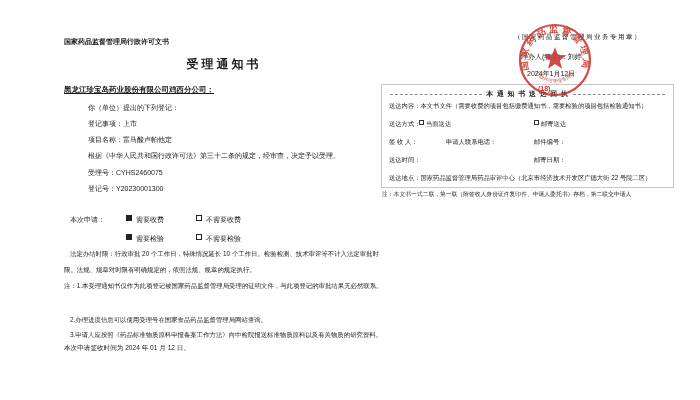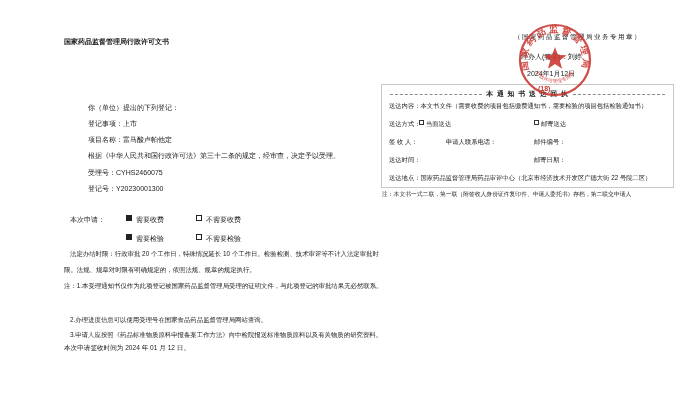--- a/index.html
+++ b/index.html
@@ -62,20 +62,22 @@
   #t-c2{left:145px;}
   .sq{display:inline-block;width:3px;height:3px;border:1px solid #333;margin-right:2px;vertical-align:1px;}
   #panel-foot{position:absolute;left:382px;top:190px;font-size:5.8px;white-space:nowrap;color:#222;}
 </style>
 </head>
 <body>
 
 <div class="page">
 
   <div class="t" id="doc-type">国家药品监督管理局行政许可文书</div>
+  <div class="t" id="doc-title">受理通知书</div>
+  <div class="t" id="company">黑龙江珍宝岛药业股份有限公司鸡西分公司：</div>
 
   <div class="t bodyline" id="intro">你（单位）提出的下列登记：</div>
   <div class="t bodyline" id="item">
     <span>登记事项：</span><span>上市</span>
   </div>
   <div class="t bodyline" id="project">
     <span>项目名称：</span><span>富马酸卢帕他定</span>
   </div>
   <div class="t bodyline" id="basis">根据《中华人民共和国行政许可法》第三十二条的规定，经审查，决定予以受理。</div>
   <div class="t bodyline" id="accno">

